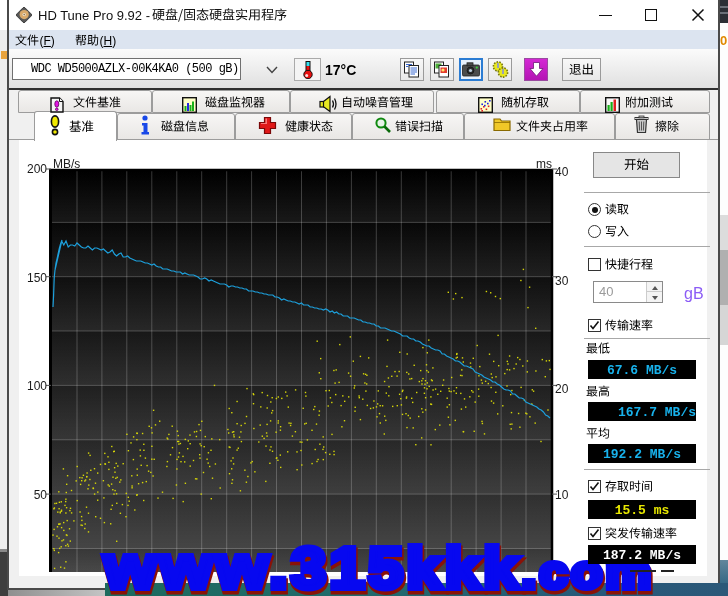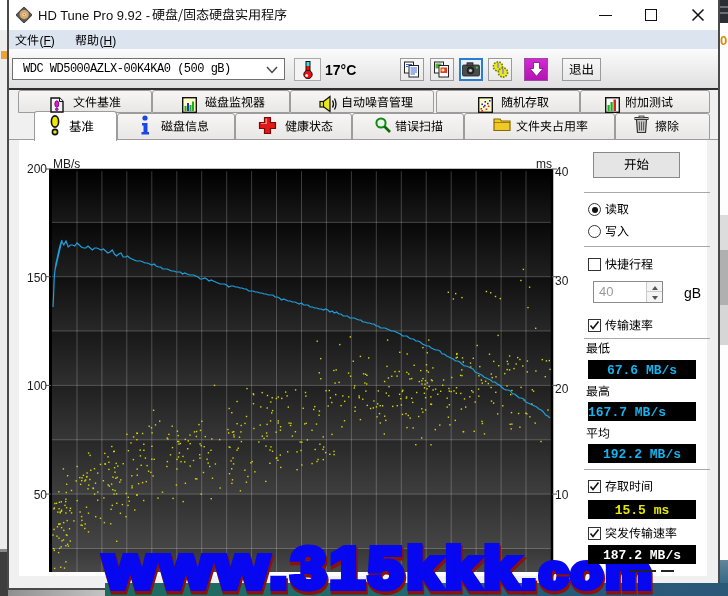--- a/index.html
+++ b/index.html
@@ -61,22 +61,22 @@
     <div class="abs" style="left:39.5px;top:34px;font-size:12px;color:#000">(<span style="text-decoration:underline">F</span>)</div>
     <svg style="position:absolute;left:75.0px;top:33.5px;z-index:15;" width="24.0" height="13.7" viewBox="0 0 24.0 13.7">
       <g fill="#000">
         <use href="#g11" transform="translate(0.0,10.6) scale(0.0120,0.0120)"></use>
         <use href="#g12" transform="translate(12.0,10.6) scale(0.0120,0.0120)"></use>
       </g>
     </svg>
     <div class="abs" style="left:99.5px;top:34px;font-size:12px;color:#000">(<span style="text-decoration:underline">H</span>)</div>
     <div class="abs" style="left:9px;top:49px;width:709px;height:39px;background:linear-gradient(#fbfbfb,#e0e0e0)"></div>
     <div class="abs" style="left:9px;top:88px;width:709px;height:2px;background:#2f2f2f"></div>
-    <div class="abs" style="left:12px;top:58px;width:273px;height:22px;background:#fff;border:1px solid #707070;
-font:12px 'Liberation Mono',monospace;color:#000;line-height:20px;padding-left:10px;letter-spacing:-0.5px">WDC WD5000AZLX-00K4KA0 (500 gB)</div>
+    <div class="abs" style="left:12px;top:58px;width:229px;height:22px;background:#fff;border:1px solid #707070;
+font:12px 'Liberation Mono',monospace;color:#000;line-height:20px;padding-left:18px;letter-spacing:-0.5px">WDC WD5000AZLX-00K4KA0 (500 gB)</div>
     <svg class="abs" style="left:266px;top:66px" width="12" height="8" viewBox="0 0 12 8">
 <path d="M1 1 L6 6.5 L11 1" fill="none" stroke="#444" stroke-width="1.4"></path>
     </svg>
     <div class="abs" style="left:294px;top:58px;width:27px;height:23px;background:#f4f4f4;border:1px solid #aaa"></div>
     <svg class="abs" style="left:301px;top:60px" width="14" height="19" viewBox="0 0 14 19">
 <rect x="4.5" y="1" width="5" height="12" fill="#111"></rect>
 <rect x="5.5" y="2" width="3" height="4" fill="#33e0f0"></rect>
 <rect x="5.5" y="6" width="3" height="8" fill="#e81010"></rect>
 <circle cx="7" cy="14.5" r="4.2" fill="#e81010" stroke="#111" stroke-width="1"></circle>
 <circle cx="5.7" cy="15.5" r="1.5" fill="#fff" opacity="0.85"></circle>
@@ -1024,21 +1024,21 @@
         <use href="#g56" transform="translate(24.0,10.6) scale(0.0120,0.0120)"></use>
         <use href="#g7" transform="translate(36.0,10.6) scale(0.0120,0.0120)"></use>
       </g>
     </svg>
     <div class="abs" style="left:593px;top:281px;width:70px;height:22px;background:#fff;border:1px solid #8a8a8a;z-index:12"></div>
     <div class="abs" style="left:599px;top:284px;font-size:13px;color:#9a9a9a;z-index:12">40</div>
     <div class="abs" style="left:646px;top:282px;width:16px;height:10px;border-left:1px solid #ccc;border-bottom:1px solid #ccc;background:#f4f4f4;z-index:12"></div>
     <div class="abs" style="left:646px;top:292px;width:16px;height:10px;border-left:1px solid #ccc;background:#f4f4f4;z-index:12"></div>
     <div class="abs" style="left:651.5px;top:285.5px;width:0;height:0;border-left:3.5px solid transparent;border-right:3.5px solid transparent;border-bottom:4px solid #555;z-index:12"></div>
     <div class="abs" style="left:651.5px;top:295.5px;width:0;height:0;border-left:3.5px solid transparent;border-right:3.5px solid transparent;border-top:4px solid #555;z-index:12"></div>
-    <div class="abs" style="left:684px;top:285px;font-size:14px;color:#000000;z-index:12">gB</div>
+    <div class="abs" style="left:684px;top:285px;font-size:16px;color:#8b5cf6;z-index:12">gB</div>
     <div class="abs" style="left:588px;top:319px;width:13px;height:13px;border:1px solid #333;background:#fff;z-index:12"></div>
     <svg class="abs" style="left:589px;top:320px;z-index:13" width="11" height="11" viewBox="0 0 11 11">
       <path d="M1.5 5.5 L4 8.5 L9.5 1.5" fill="none" stroke="#111" stroke-width="1.6"></path>
     </svg>
     <svg style="position:absolute;left:605.0px;top:318.5px;z-index:15;" width="48.0" height="13.7" viewBox="0 0 48.0 13.7">
       <g fill="#000">
         <use href="#g57" transform="translate(0.0,10.6) scale(0.0120,0.0120)"></use>
         <use href="#g58" transform="translate(12.0,10.6) scale(0.0120,0.0120)"></use>
         <use href="#g59" transform="translate(24.0,10.6) scale(0.0120,0.0120)"></use>
         <use href="#g46" transform="translate(36.0,10.6) scale(0.0120,0.0120)"></use>
@@ -1052,21 +1052,21 @@
     </svg>
     <div class="abs" style="left:588px;top:360px;width:108px;height:19px;background:#000;z-index:12"></div>
     <div class="abs" style="left:588px;top:362.5px;width:108px;text-align:center;font:bold 13px 'Liberation Mono',monospace;color:#18b2ec;z-index:13">67.6 MB/s</div>
     <svg style="position:absolute;left:586.0px;top:384.5px;z-index:15;" width="24.0" height="13.7" viewBox="0 0 24.0 13.7">
       <g fill="#000">
         <use href="#g60" transform="translate(0.0,10.6) scale(0.0120,0.0120)"></use>
         <use href="#g62" transform="translate(12.0,10.6) scale(0.0120,0.0120)"></use>
       </g>
     </svg>
     <div class="abs" style="left:588px;top:402px;width:108px;height:19px;background:#000;z-index:12"></div>
-    <div class="abs" style="left:588px;top:404.5px;width:108px;text-align:left;font:bold 13px 'Liberation Mono',monospace;color:#18b2ec;z-index:13">167.7 MB/s</div>
+    <div class="abs" style="left:588px;top:404.5px;width:108px;text-align:right;font:bold 13px 'Liberation Mono',monospace;color:#18b2ec;z-index:13">167.7 MB/s</div>
     <svg style="position:absolute;left:586.0px;top:426.5px;z-index:15;" width="24.0" height="13.7" viewBox="0 0 24.0 13.7">
       <g fill="#000">
         <use href="#g63" transform="translate(0.0,10.6) scale(0.0120,0.0120)"></use>
         <use href="#g64" transform="translate(12.0,10.6) scale(0.0120,0.0120)"></use>
       </g>
     </svg>
     <div class="abs" style="left:588px;top:444px;width:108px;height:19px;background:#000;z-index:12"></div>
     <div class="abs" style="left:588px;top:446.5px;width:108px;text-align:center;font:bold 13px 'Liberation Mono',monospace;color:#18b2ec;z-index:13">192.2 MB/s</div>
     <div class="abs" style="left:588px;top:480px;width:13px;height:13px;border:1px solid #333;background:#fff;z-index:12"></div>
     <svg class="abs" style="left:589px;top:481px;z-index:13" width="11" height="11" viewBox="0 0 11 11">

